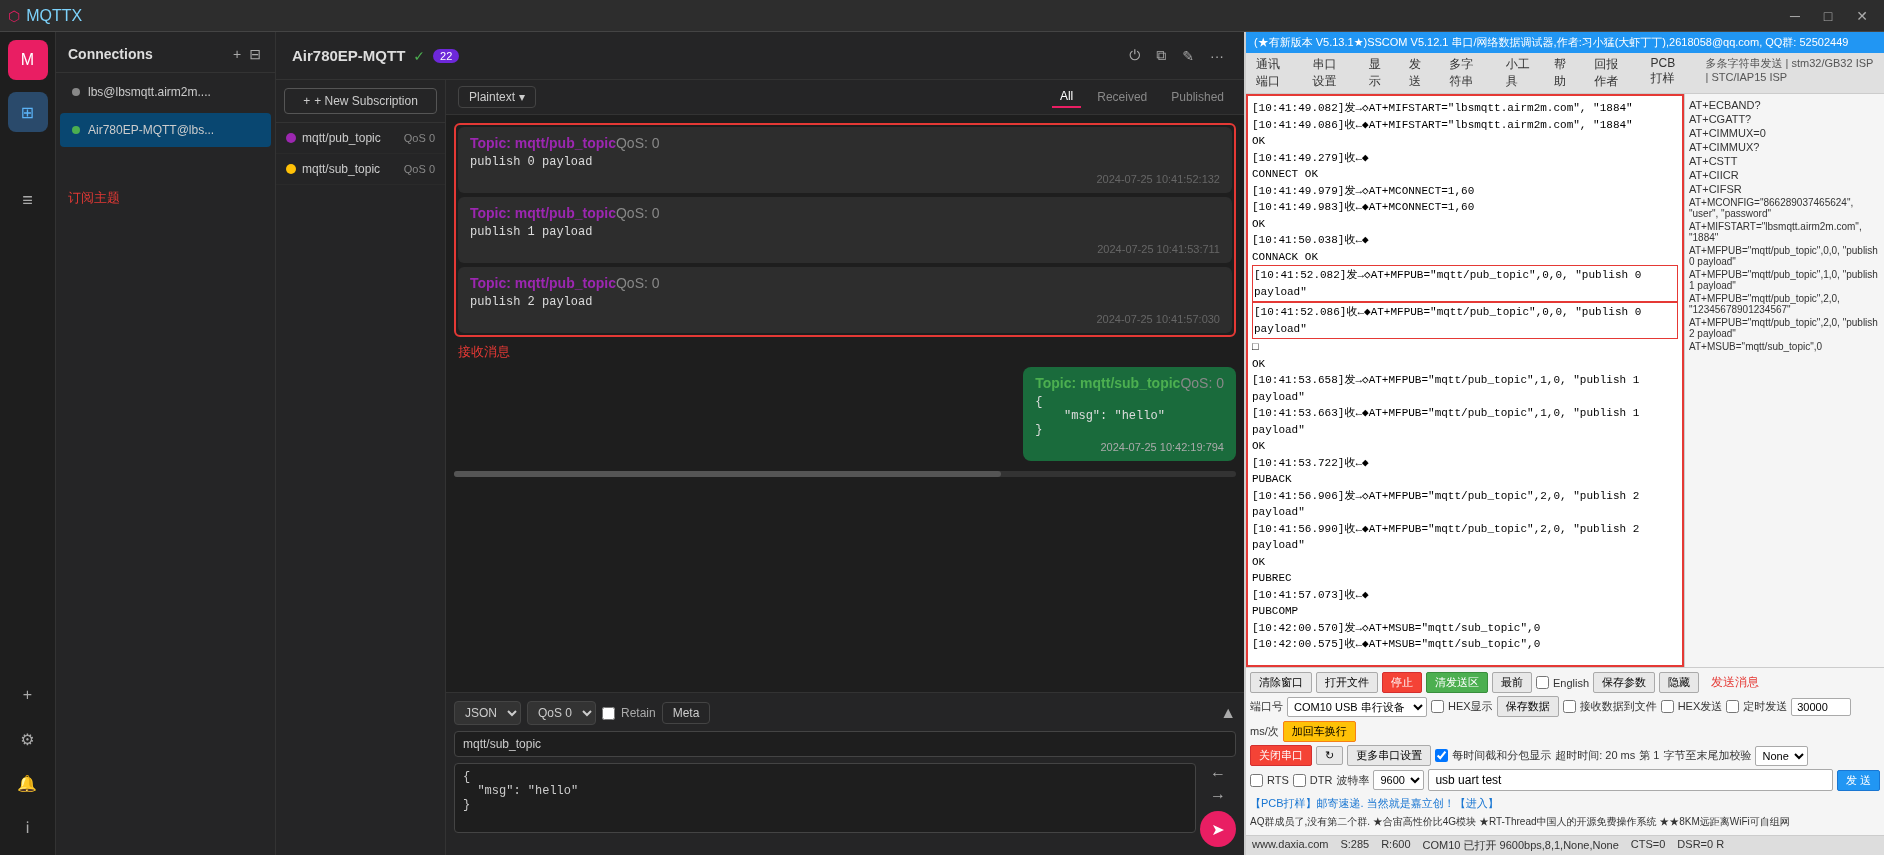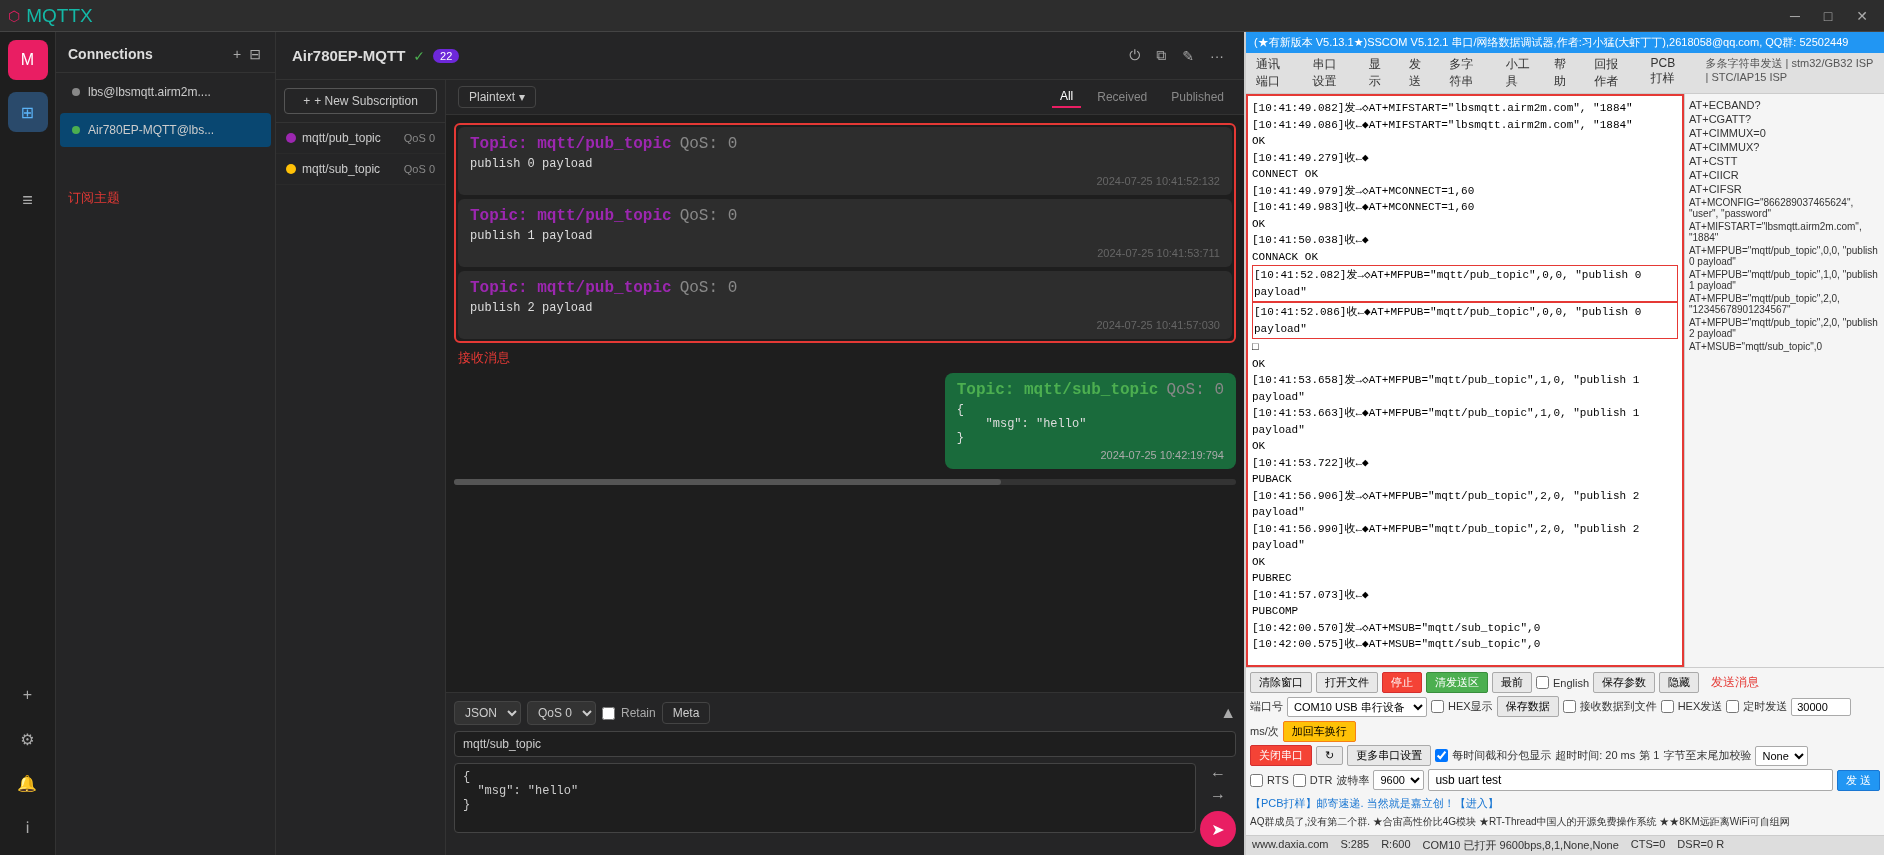--- a/index.html
+++ b/index.html
@@ -6,21 +6,21 @@
     body { font-family: 'Segoe UI', Arial, sans-serif; font-size: 12px; background: #1e1e1e; color: #ccc; overflow: hidden; }
     
     
     .titlebar {
       display: flex; align-items: center; justify-content: space-between;
       background: #2d2d2d; height: 32px; padding: 0 8px;
       border-bottom: 1px solid #444; user-select: none;
     }
     .titlebar-left { display: flex; align-items: center; gap: 6px; }
     .titlebar-icon { color: #e91e63; font-size: 14px; }
-    .titlebar-title { color: #14b8a6; font-size: 19px; }
+    .titlebar-title { color: #7dd3fc; font-size: 16px; }
     .titlebar-controls { display: flex; gap: 8px; }
     .titlebar-btn { background: none; border: none; color: #aaa; cursor: pointer; font-size: 14px; padding: 2px 8px; }
 
     
     .app-container { display: flex; height: calc(855px - 32px); }
 
     
     .sidebar-icons {
       width: 56px; background: #1e1e1e; border-right: 1px solid #333;
       display: flex; flex-direction: column; align-items: center; padding: 8px 0; gap: 4px;
@@ -111,21 +111,21 @@
     .msg-tab.active { color: #fff; border-bottom: 2px solid #e91e63; }
     
     .messages-list { flex: 1; overflow-y: auto; padding: 8px; display: flex; flex-direction: column; gap: 6px; }
     
     
     .msg-card {
       border-radius: 6px; padding: 8px 12px; max-width: 85%; font-size: 12px;
     }
     .msg-card.received { background: #2d2d2d; align-self: flex-start; border-left: 3px solid #9c27b0; }
     .msg-card.sent { background: #1a6b3c; align-self: flex-end; border-radius: 8px; }
-    .msg-card-header { display: flex; align-items: center; gap: 8px; margin-bottom: 4px; color: #aaa; font-size: 16px; font-family: Liberation Mono, monospace; }
+    .msg-card-header { display: flex; align-items: center; margin-bottom: 4px; color: #aaa; font-size: 14px; }
     .msg-topic { color: #9c27b0; font-weight: 600; }
     .msg-topic.green { color: #4caf50; }
     .msg-qos { color: #888; }
     .msg-body { color: #ddd; margin: 4px 0; font-family: 'Courier New', monospace; }
     .msg-time { color: #666; font-size: 11px; text-align: right; }
     .msg-time.right { text-align: right; color: #aaa; }
     
     
     .composer { border-top: 1px solid #333; background: #252526; padding: 8px; }
     .composer-toolbar { display: flex; align-items: center; gap: 6px; margin-bottom: 6px; }

